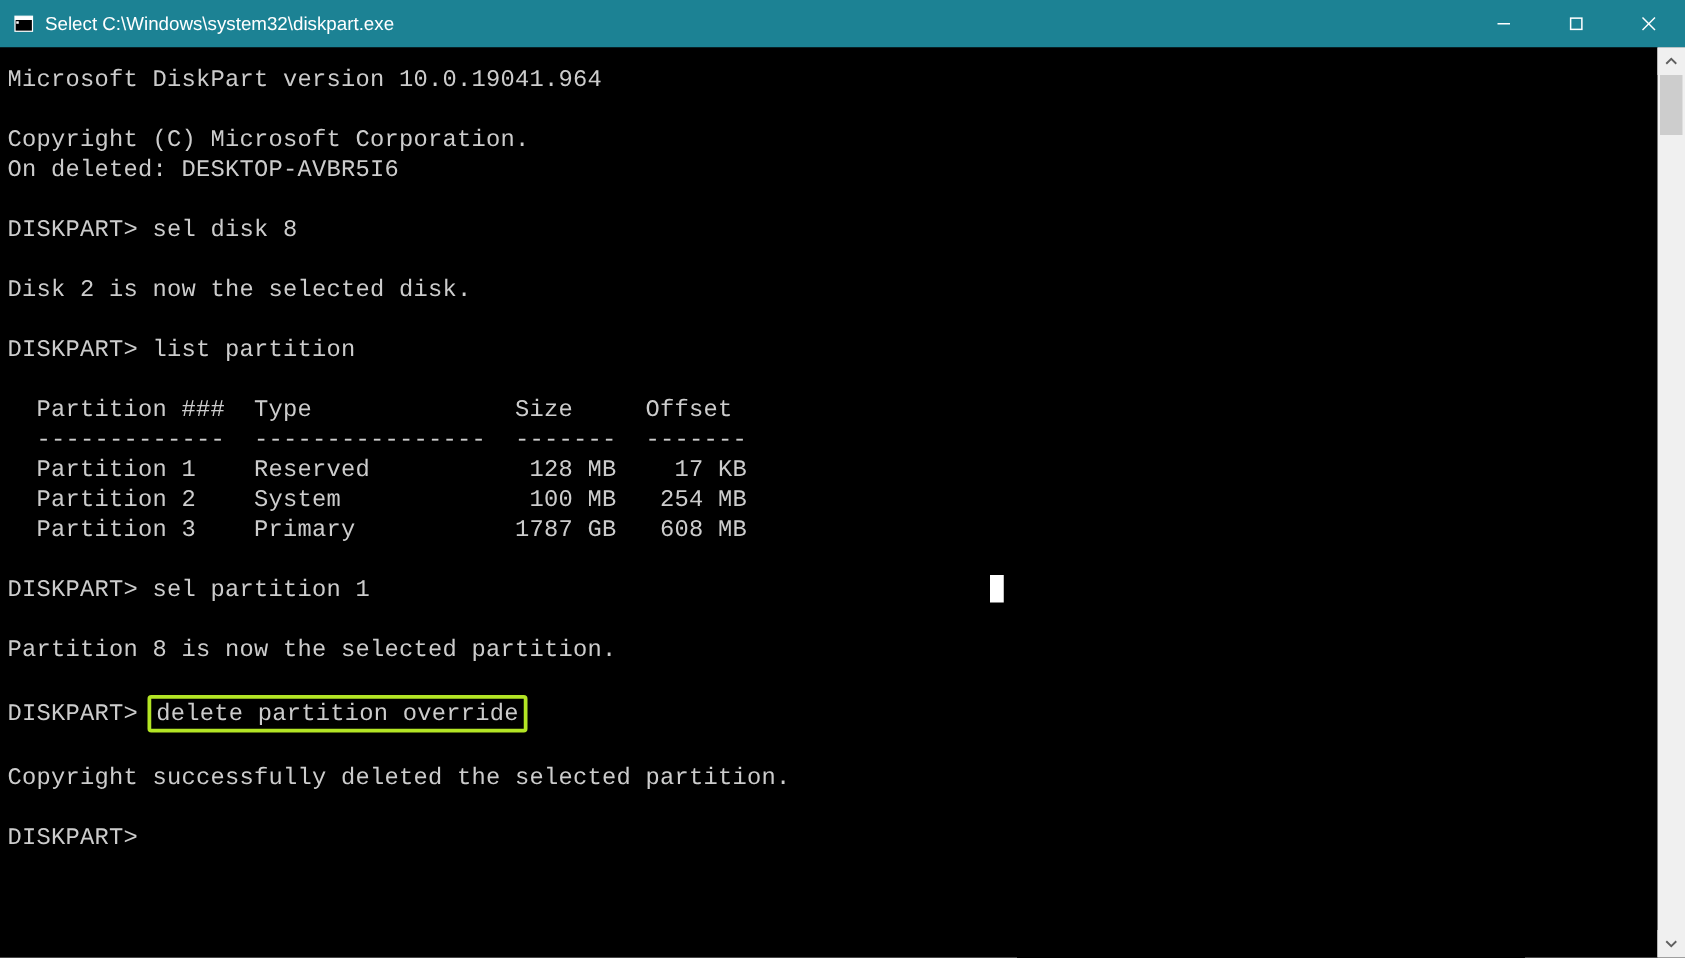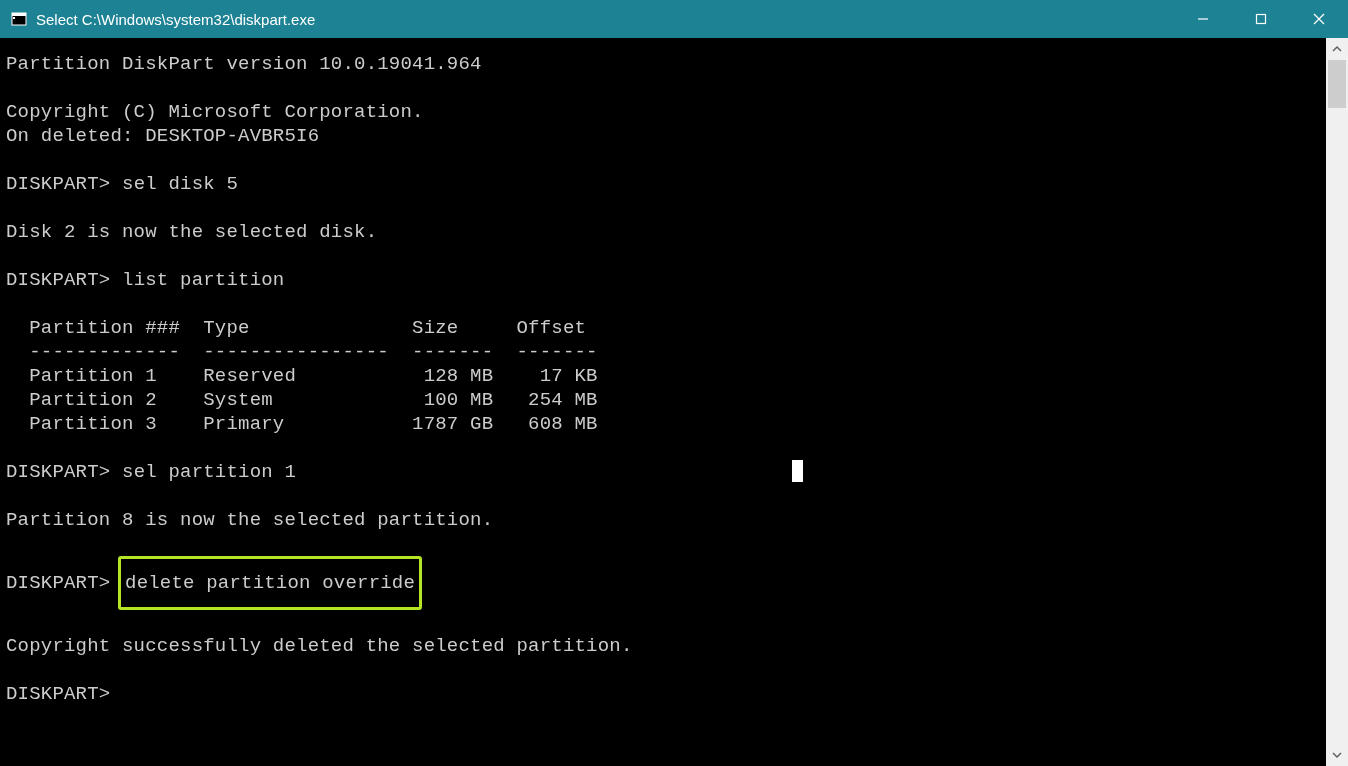--- a/index.html
+++ b/index.html
@@ -11,21 +11,21 @@
   .titlebar-title { flex: 0 0 auto; }
   .titlebar-spacer { flex: 1 1 auto; }
   .winbtn { width: 58px; height: 38px; display: flex; align-items: center; justify-content: center; color: #fff; }
   .client { flex: 1 1 auto; display: flex; min-height: 0; }
   .terminal { flex: 1 1 auto; background: #000; color: #cccccc; font-family: Consolas, 'Courier New', monospace; font-size: 19px; line-height: 24px; padding: 14px 0 0 6px; white-space: pre; position: relative; overflow: hidden; letter-spacing: 0.2px; }
   .scrollbar { width: 22px; background: #f0f0f0; position: relative; }
   .sb-arrow { position: absolute; left: 0; width: 22px; height: 22px; display: flex; align-items: center; justify-content: center; color: #555; font-size: 11px; background:#f0f0f0; }
   .sb-arrow.up { top: 0; }
   .sb-arrow.down { bottom: 0; }
   .sb-thumb { position: absolute; left: 2px; top: 22px; width: 18px; height: 48px; background: #cdcdcd; }
-  .highlight-box { border: 3px solid #b3e524; border-radius: 3px; padding: 12px 4px; margin-left: -4px; display: inline-block; }
+  .highlight-box { border: 3px solid #b3e524; border-radius: 3px; padding: 0 4px; margin-left: -4px; display: inline-block; }
   .cursor-block { display: inline-block; width: 11px; height: 22px; background: #ffffff; vertical-align: text-bottom; position: absolute; }
 </style>
 </head>
 <body>
 
 <div class="window">
   <div class="titlebar">
     <span class="titlebar-icon">
       <svg viewBox="0 0 16 16">
           <rect x="1" y="2" width="14" height="12" fill="#000" stroke="#fff" stroke-width="1"></rect>
@@ -47,26 +47,26 @@
     </div>
     <div class="winbtn close">
       <svg width="12" height="12" viewBox="0 0 12 12">
           <line x1="1" y1="1" x2="11" y2="11" stroke="#fff" stroke-width="1.2"></line>
           <line x1="11" y1="1" x2="1" y2="11" stroke="#fff" stroke-width="1.2"></line>
         </svg>
     </div>
   </div>
 
   <div class="client">
-    <div class="terminal"><span>Partition DiskPart version 10.0.19041.964</span>
+    <div class="terminal"><span>Microsoft DiskPart version 10.0.19041.964</span>
 
 <span>Copyright (C) Microsoft Corporation.</span>
 <span>On deleted: DESKTOP-AVBR5I6</span>
 
-<span>DISKPART&gt;</span><span> sel disk 5</span>
+<span>DISKPART&gt;</span><span> sel disk 8</span>
 
 <span>Disk 2 is now the selected disk.</span>
 
 <span>DISKPART&gt;</span><span> list partition</span>
 
 <span>  Partition ###  Type              Size     Offset</span>
 <span>  -------------  ----------------  -------  -------</span>
 <span>  Partition 1    Reserved           128 MB    17 KB</span>
 <span>  Partition 2    System             100 MB   254 MB</span>
 <span>  Partition 3    Primary           1787 GB   608 MB</span>

